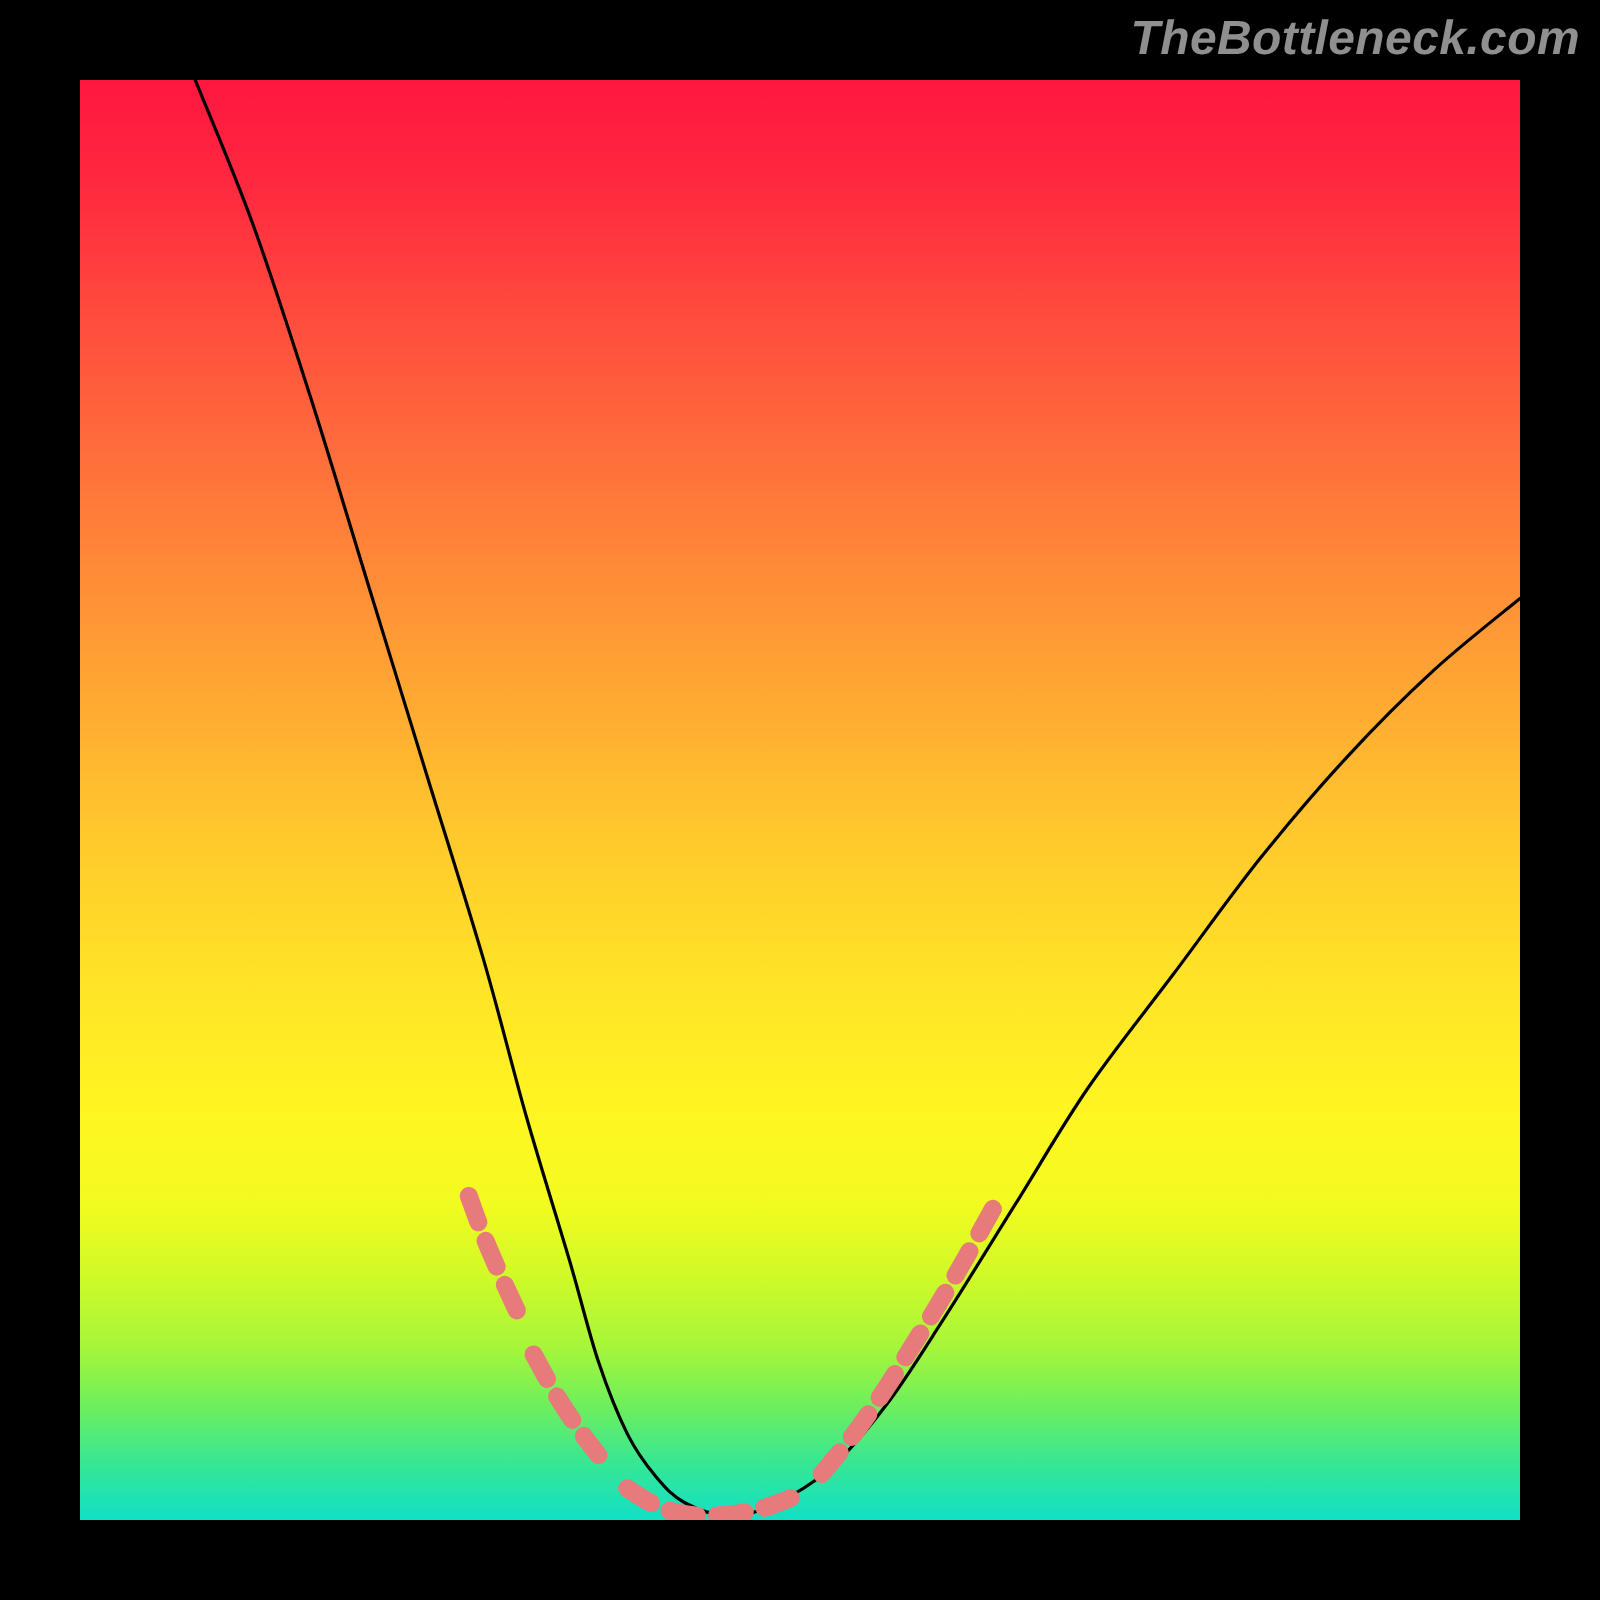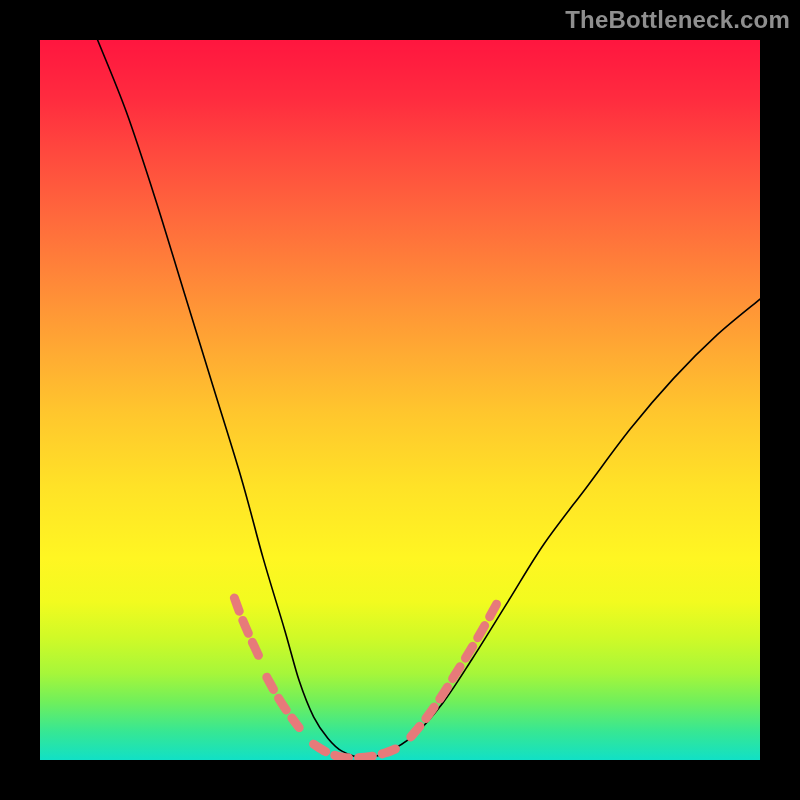--- a/index.html
+++ b/index.html
@@ -11,20 +11,21 @@
     font-family: Arial, Helvetica, sans-serif;
     overflow: hidden;
   }
   .frame {
     position: absolute;
     left: 0;
     top: 0;
     width: 800px;
     height: 800px;
     background: #000;
+    font-style: italic;
   }
   .plot {
     position: absolute;
     left: 40px;
     top: 40px;
     width: 720px;
     height: 720px;
     
     background: linear-gradient(
       to bottom,

